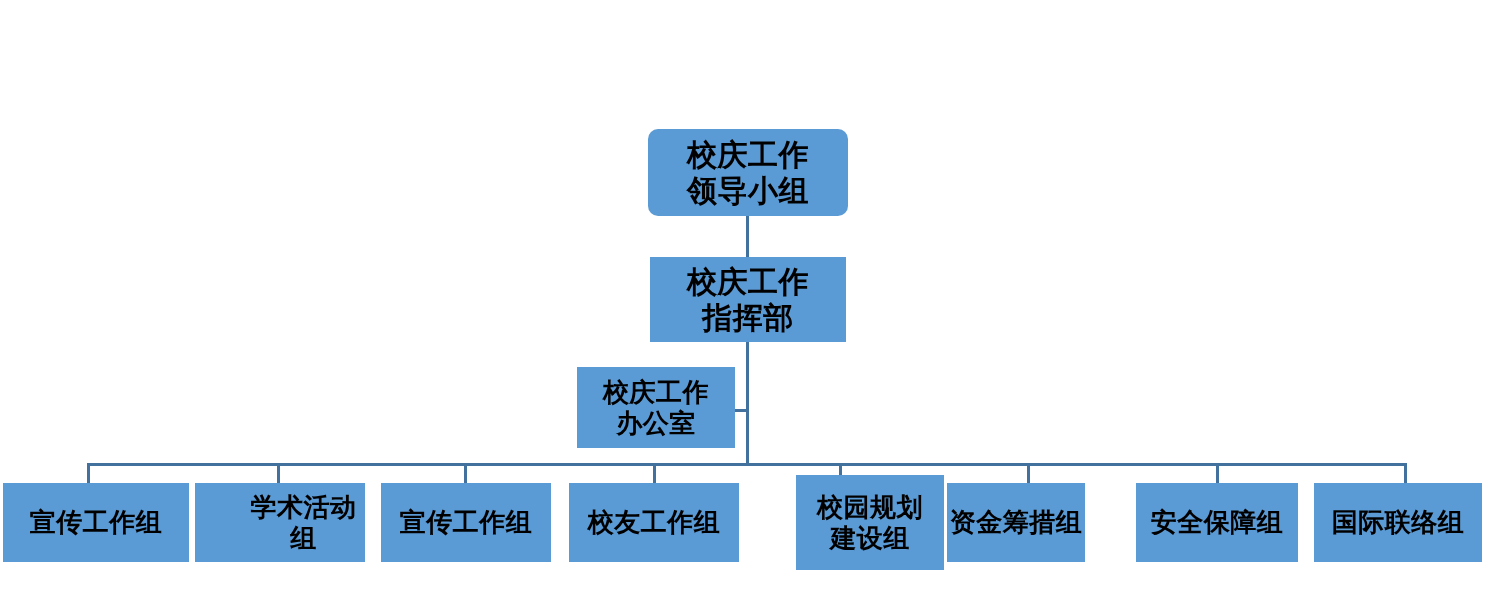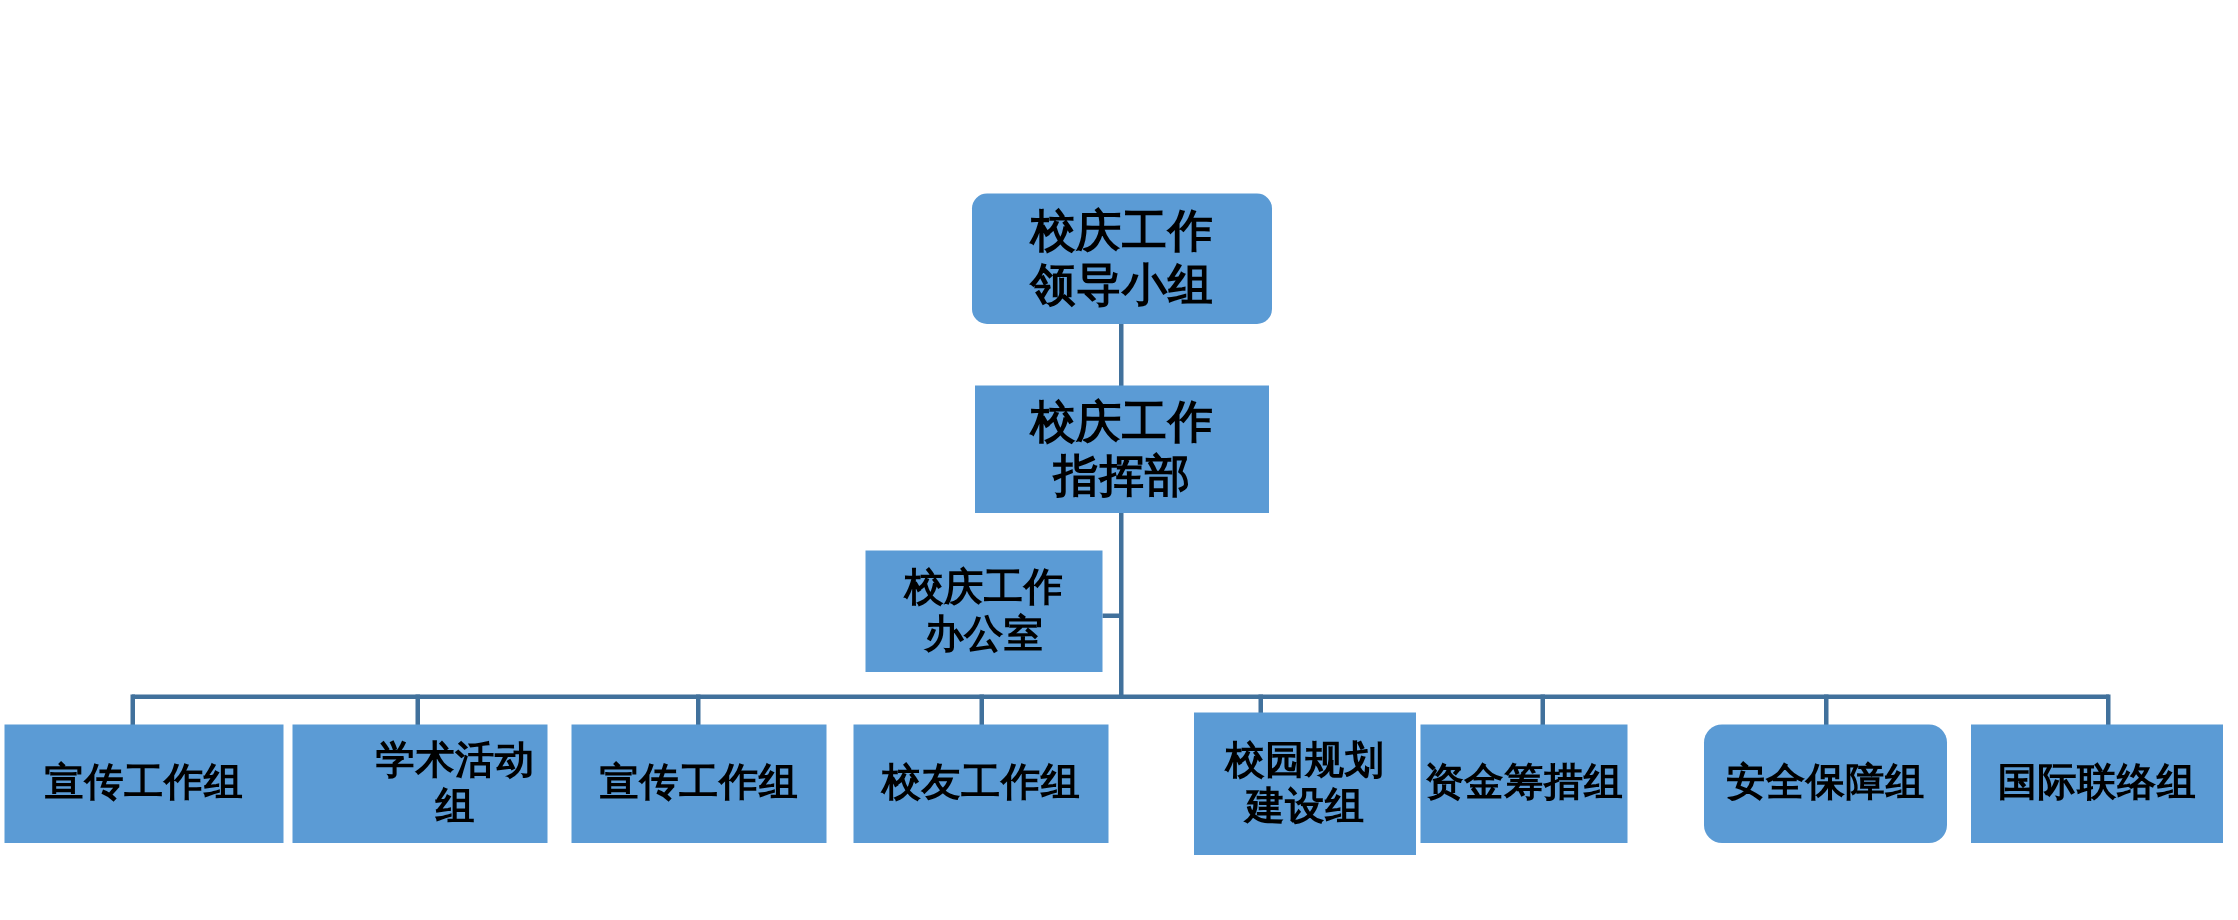--- a/index.html
+++ b/index.html
@@ -67,21 +67,21 @@
     top: 483px;
     height: 79px;
     font-size: 26px;
   }
   #node-g1 { left: 3px;    width: 186px; text-align: center; }
   #node-g2 { left: 195px;  width: 170px; padding-left: 47px; }
   #node-g3 { left: 381px;  width: 170px; }
   #node-g4 { left: 569px;  width: 170px; }
   #node-g5 { left: 772px;  width: 148px; top: 475px; height: 95px; margin-left: 24px; }
   #node-g6 { left: 947px;  width: 138px; }
-  #node-g7 { left: 1136px; width: 162px; border-radius: 12px; }
+  #node-g7 { left: 1136px; width: 162px; }
   #node-g8 { left: 1314px; width: 168px; }
 
   
   #conn-l1-l2   { left: 746px; top: 216px;  height: 42px; }
   #conn-l2-trunk{ left: 746px; top: 341px;  height: 124px; }
   #conn-office  { left: 735px; top: 409px;  width: 13px; }
   #conn-bus     { left: 88px;  top: 463px;  width: 1318px; }
 
   .drop { top: 463px; height: 21px; }
   #drop-1 { left: 87px;   }

